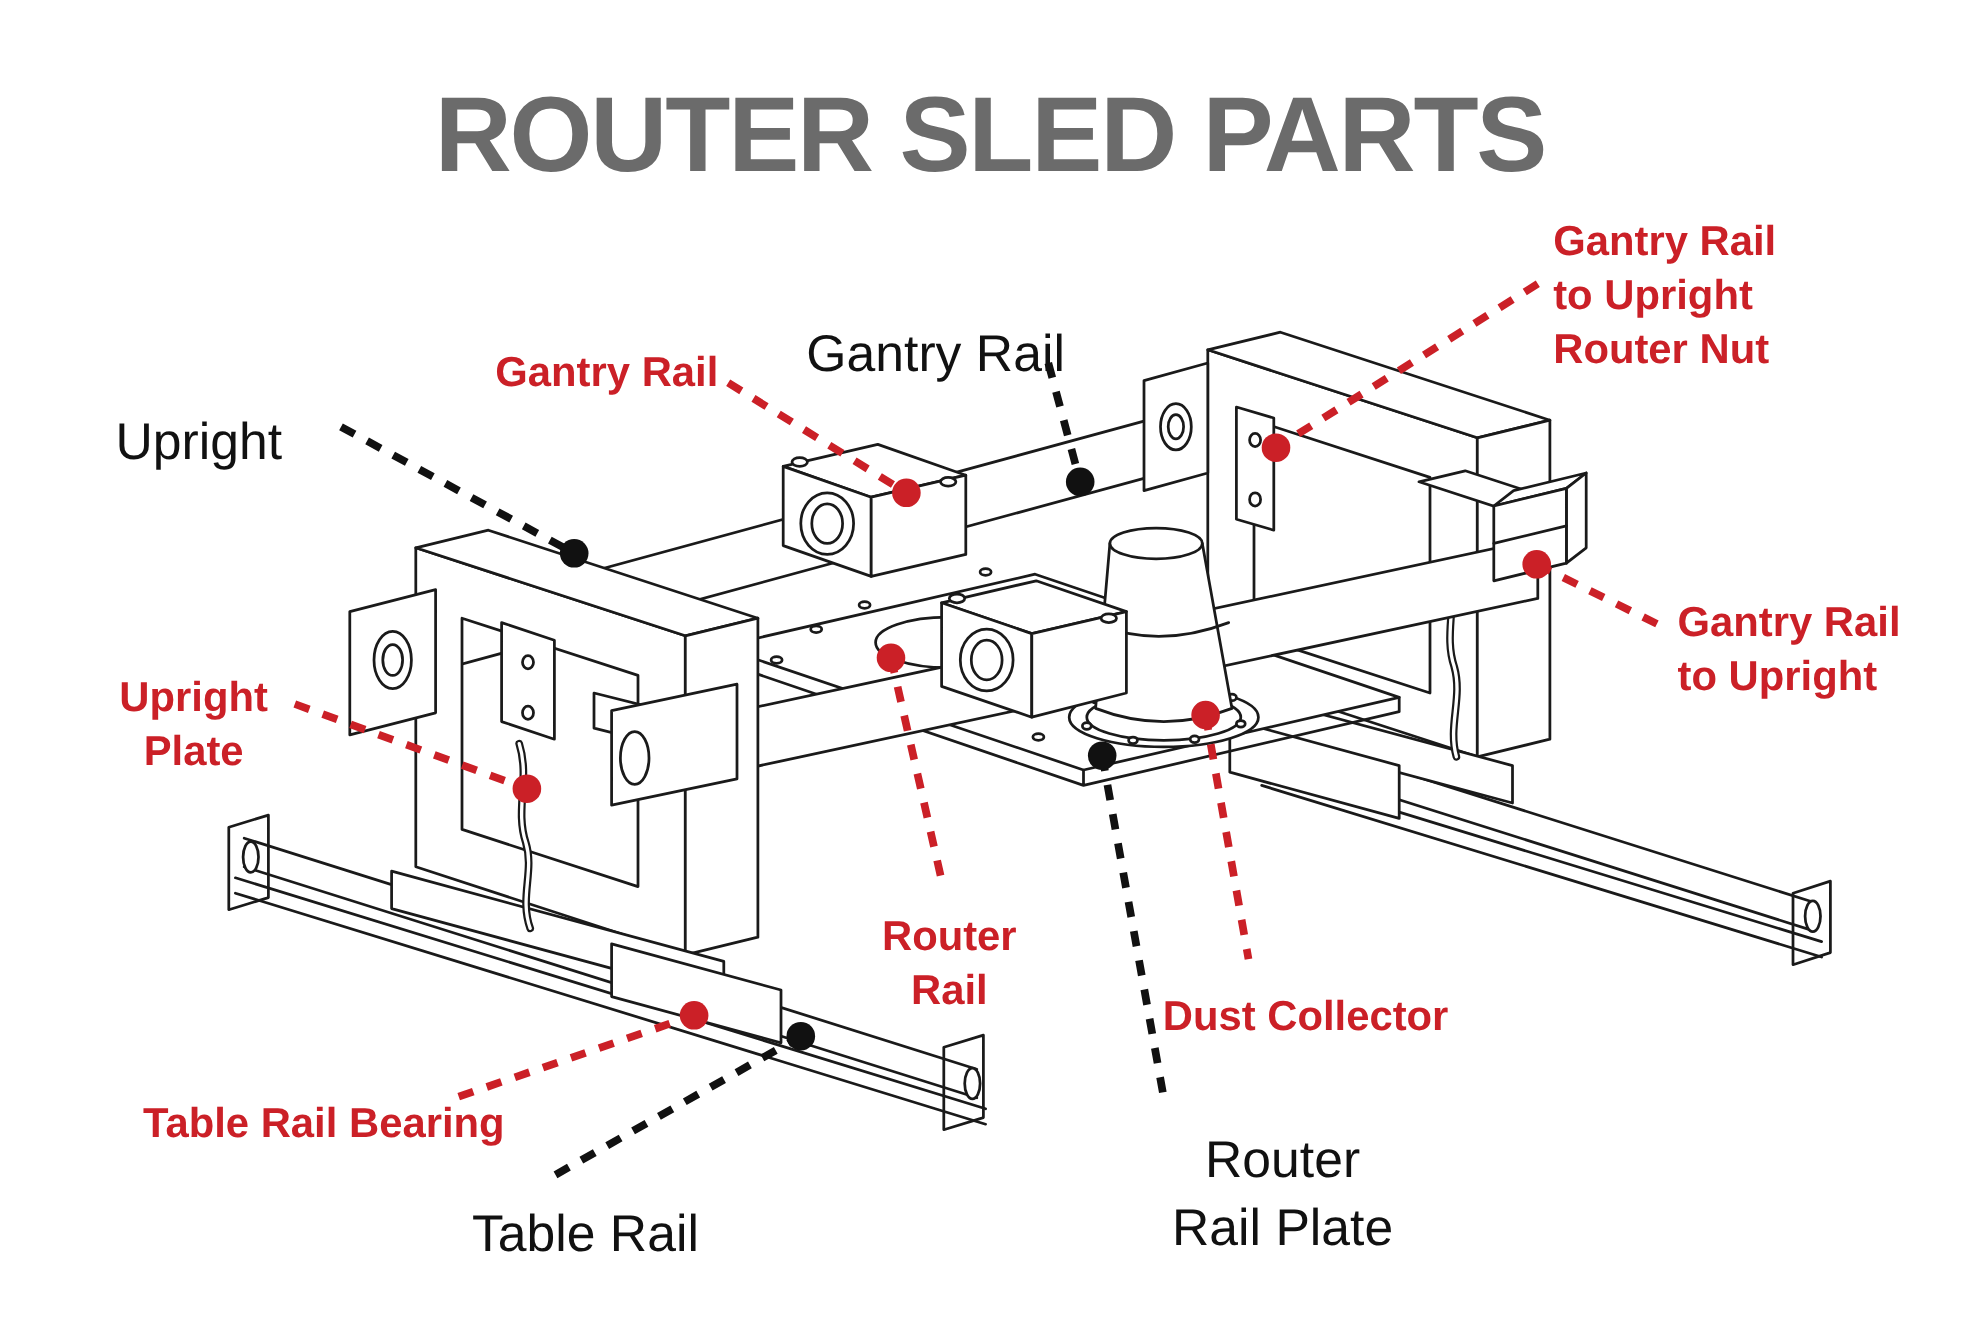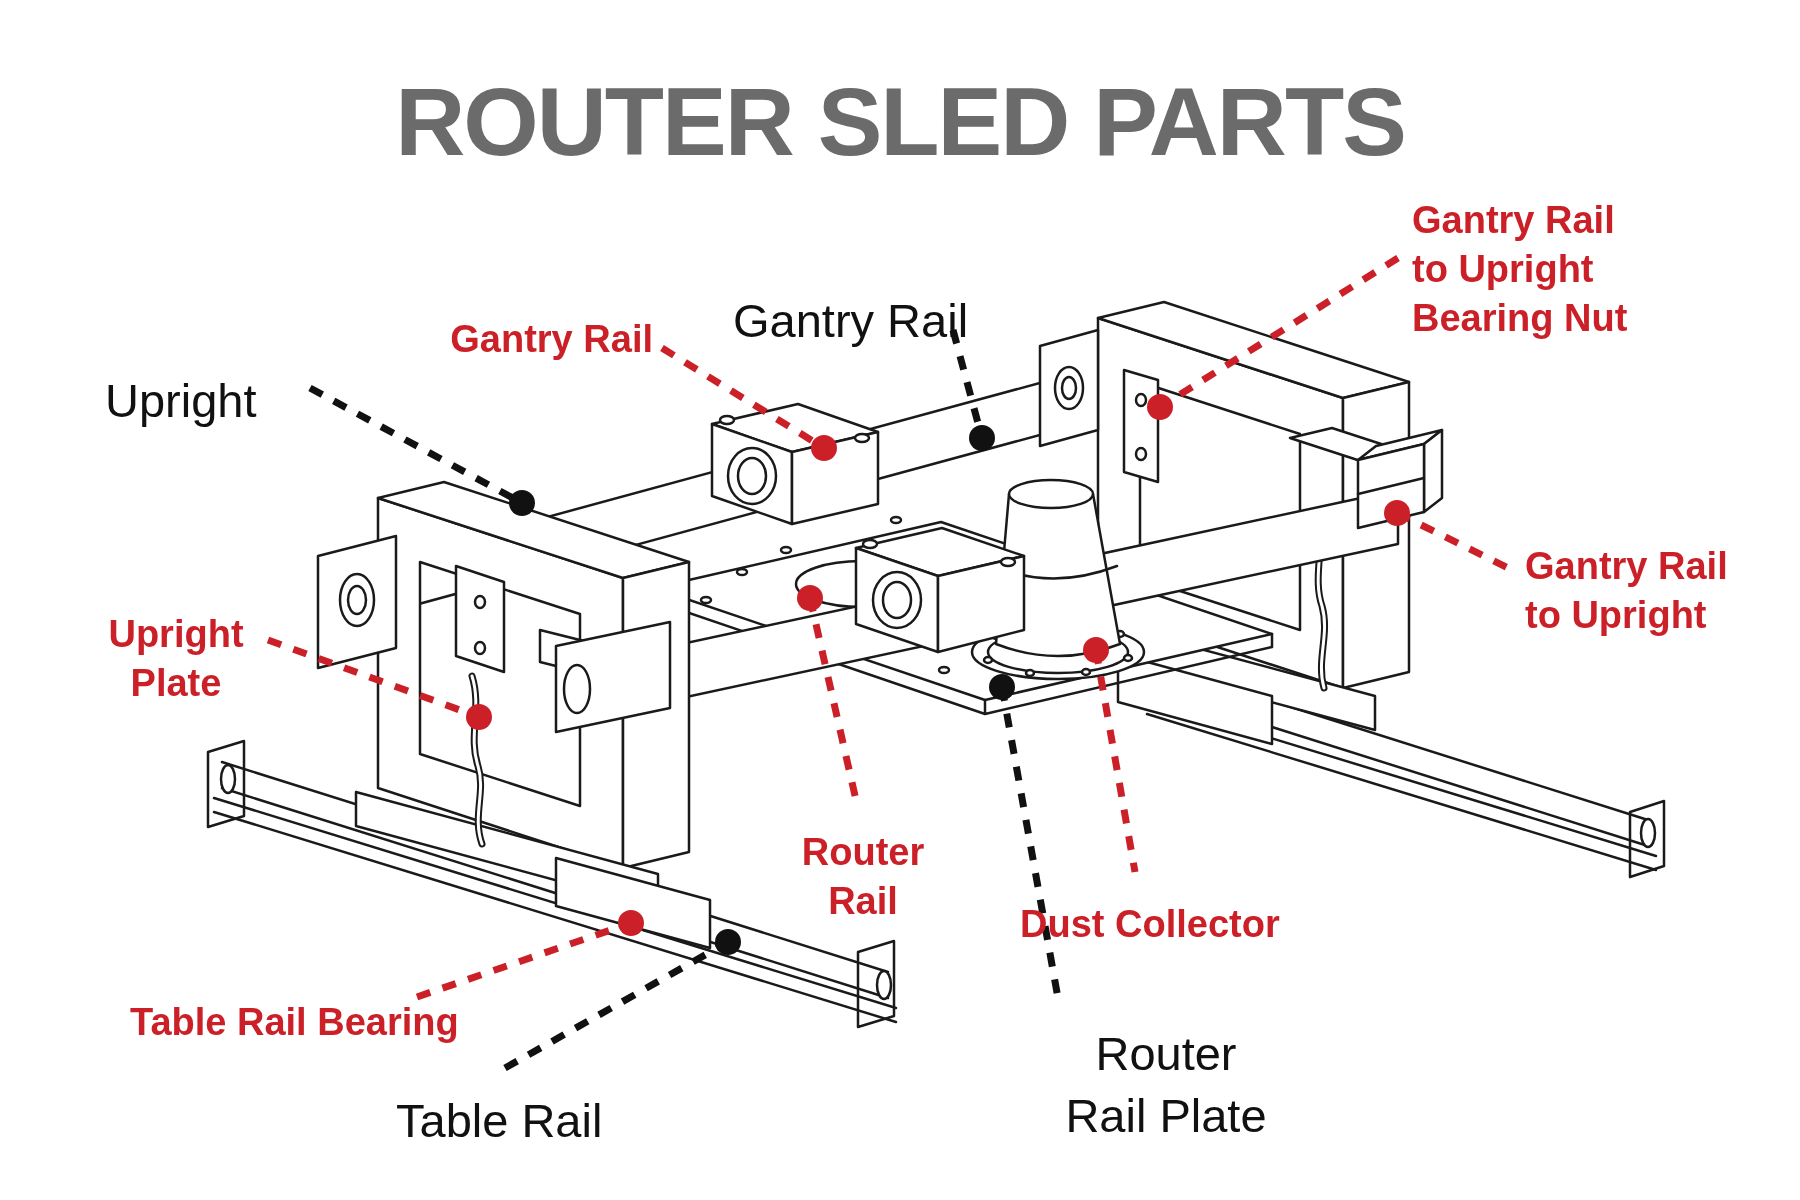--- a/index.html
+++ b/index.html
@@ -213,48 +213,48 @@
     <span class="ln">Gantry Rail</span>
   </div>
 
   <div class="lbl red t-right" style="left:400px;top:297px;width:253px;">
     <span class="ln">Gantry Rail</span>
   </div>
 
   <div class="lbl red t-left" style="left:1412px;top:178px;">
     <span class="ln">Gantry Rail</span>
     <span class="ln">to Upright</span>
-    <span class="ln">Bearing Nut</span>
+    <span class="ln">Router Nut</span>
   </div>
 
   <div class="lbl red t-left" style="left:1525px;top:524px;">
     <span class="ln">Gantry Rail</span>
     <span class="ln">to Upright</span>
   </div>
 
   <div class="lbl red t-center" style="left:96px;top:592px;width:160px;">
     <span class="ln">Upright</span>
     <span class="ln">Plate</span>
   </div>
 
   <div class="lbl red t-center" style="left:793px;top:810px;width:140px;">
     <span class="ln">Router</span>
     <span class="ln">Rail</span>
   </div>
 
-  <div class="lbl red t-left" style="left:1020px;top:882px;">
+  <div class="lbl red t-left" style="left:1057px;top:882px;">
     <span class="ln">Dust Collector</span>
   </div>
 
   <div class="lbl black t-center" style="left:1016px;top:1005px;width:300px;">
     <span class="ln">Router</span>
     <span class="ln">Rail Plate</span>
   </div>
 
   <div class="lbl red t-left" style="left:130px;top:980px;">
     <span class="ln">Table Rail Bearing</span>
   </div>
 
-  <div class="lbl black t-left" style="left:396px;top:1072px;text-align:center;">
+  <div class="lbl black t-left" style="left:429px;top:1072px;text-align:center;">
     <span class="ln">Table Rail</span>
   </div>
 
 </div>
 
 </body></html>

